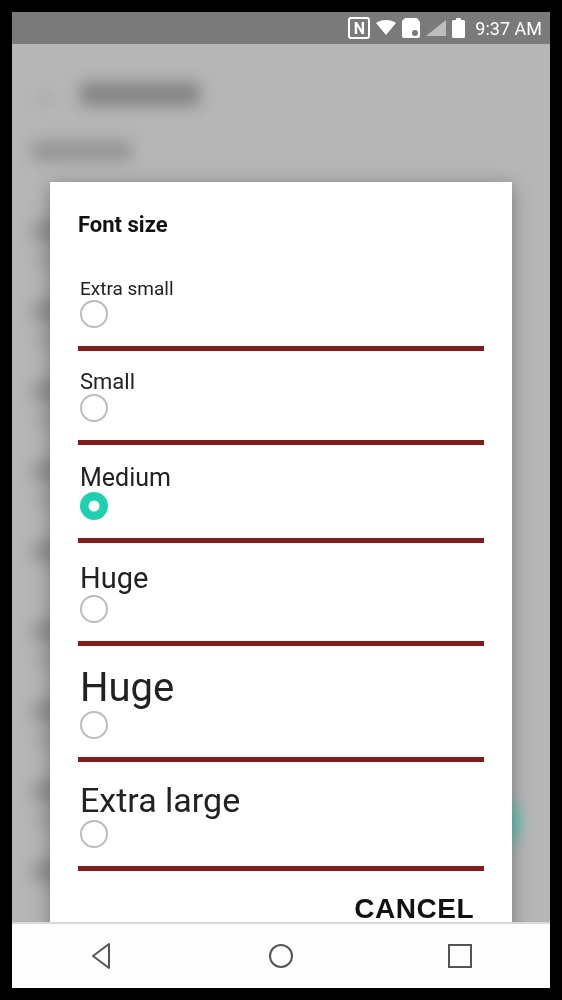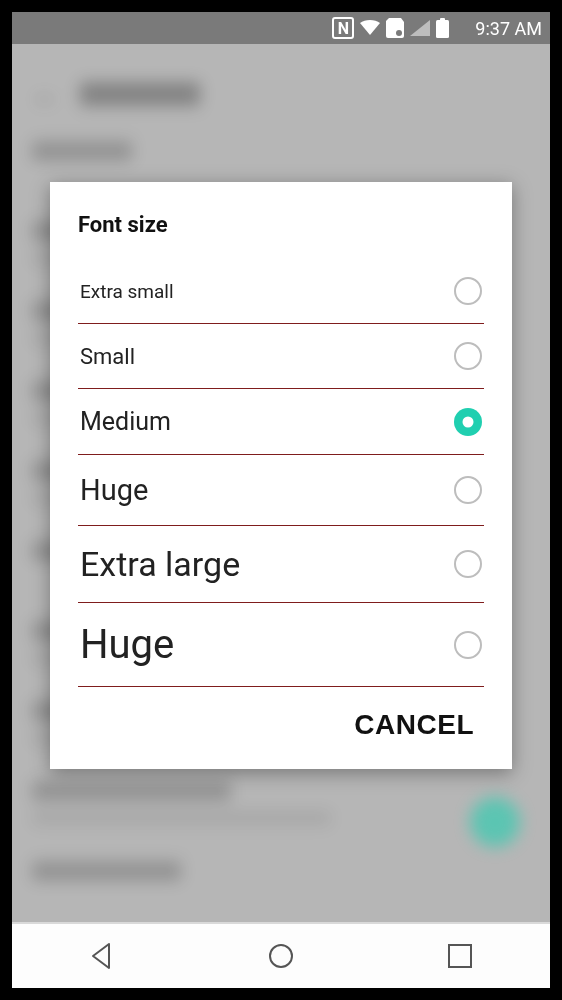--- a/index.html
+++ b/index.html
@@ -45,21 +45,21 @@
       width: 22px;
       height: 22px;
       display:flex; align-items:center; justify-content:center;
       font-weight: bold;
       font-size: 16px;
       border: 2px solid #fff;
       border-radius: 3px;
     }
     .time {
       font-size: 18px;
-      margin-left: 20px;
+      margin-left: 4px;
     }
     
     .bg-blur {
       filter: blur(8px);
       opacity: 0.55;
       padding: 20px;
     }
     .bg-header {
       height: 60px;
       display:flex;
@@ -96,25 +96,25 @@
       padding: 30px 28px 20px 28px;
     }
     .dialog-title {
       font-size: 22px;
       font-weight: 700;
       color: #111;
       margin-bottom: 22px;
     }
     .option-row {
       display: flex;
-      align-items: center;
       justify-content: space-between;
-      border-bottom: 1px solid #7f1d1d;
+      border-bottom: 5px solid #7f1d1d;
       padding: 18px 2px;
       cursor: pointer;
+      flex-direction: column;
     }
     .option-row:last-of-type {
       border-bottom: none;
     }
     .option-label {
       color: #222;
     }
     .fs-extra-small { font-size: 19px; }
     .fs-small       { font-size: 22px; }
     .fs-medium      { font-size: 25px; }
@@ -276,26 +276,26 @@
       <span class="option-label fs-medium">Medium</span>
       <span class="radio selected"></span>
     </div>
 
     <div class="option-row">
       <span class="option-label fs-large">Huge</span>
       <span class="radio"></span>
     </div>
 
     <div class="option-row">
+      <span class="option-label fs-huge">Huge</span>
+      <span class="radio"></span>
+    </div>
+
+    <div class="option-row">
       <span class="option-label fs-extra-large">Extra large</span>
-      <span class="radio"></span>
-    </div>
-
-    <div class="option-row">
-      <span class="option-label fs-huge">Huge</span>
       <span class="radio"></span>
     </div>
 
     <div class="dialog-actions">
       <button class="cancel-btn">CANCEL</button>
     </div>
   </div>
 
   <div class="nav-bar">
     <div class="nav-btn">

